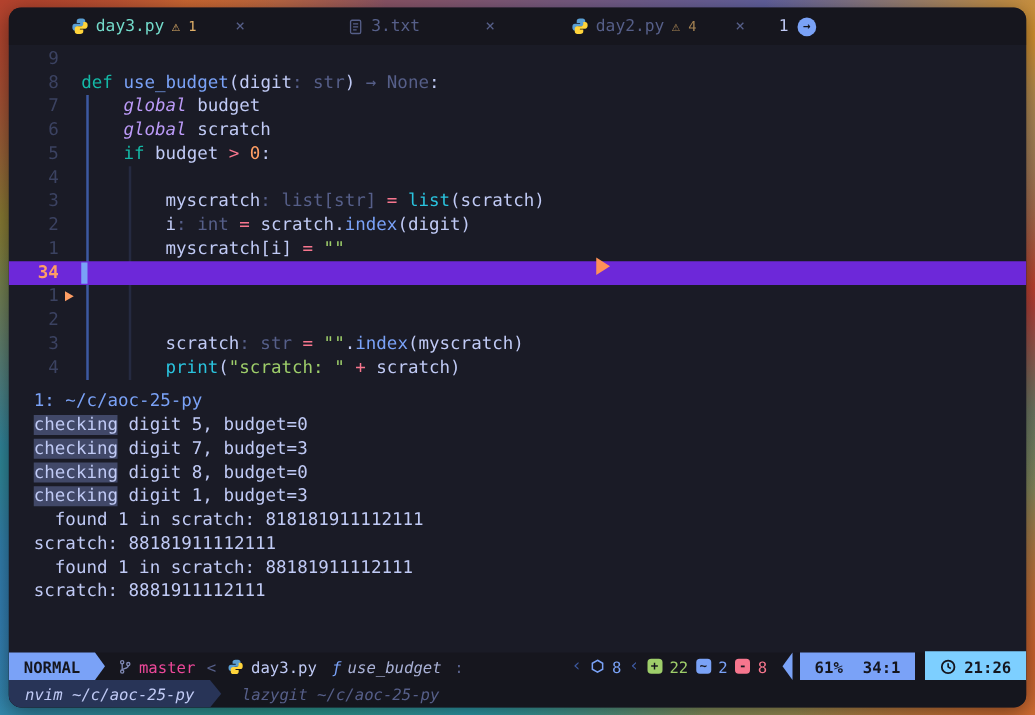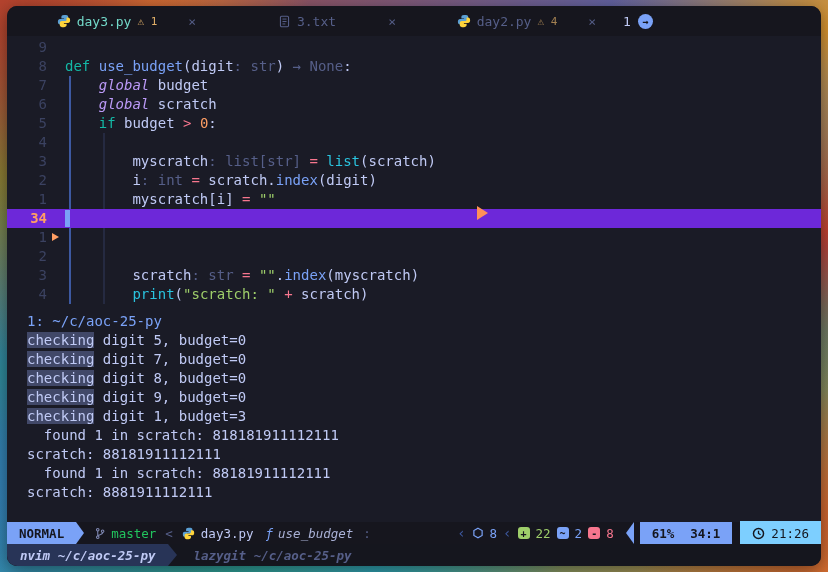--- a/index.html
+++ b/index.html
@@ -59,41 +59,41 @@
   .term { margin-top:8px; padding-left:20px; font-size:14px; flex:none; }
   .term-title { height:19px; line-height:19px; color:#7aa2f7; white-space:pre; }
   .t-row { height:19px; line-height:19px; white-space:pre; }
   .s-hl { background:#414868; color:#c0caf5; }
   .s-tfg { color:#c0caf5; }
   .spacer { flex:1; }
   
   .status { height:22px; flex:none; background:#16161e; display:flex; align-items:center; font-size:12.5px; }
   .seg-mode { background:#7aa2f7; color:#15161e; font-weight:bold; height:100%; display:flex; align-items:center; padding:0 12px; }
   .tri-r { width:0; height:0; border-top:11px solid transparent; border-bottom:11px solid transparent; border-left:8px solid #7aa2f7; }
-  .branch { color:#22c55e; display:flex; align-items:center; gap:5px; margin-left:10px; }
+  .branch { color:#ec4899; display:flex; align-items:center; gap:5px; margin-left:10px; }
   .sep { color:#565f89; margin:0 9px; }
   .file { color:#c0caf5; display:flex; align-items:center; gap:6px; }
   .func { display:flex; align-items:center; gap:5px; margin-left:12px; font-style:italic; color:#a9b1d6; }
   .fsym { color:#7aa2f7; font-style:italic; }
   .colon { color:#565f89; margin-left:10px; }
   .right { margin-left:auto; display:flex; align-items:center; height:100%; gap:6px; }
   .chev { color:#3d59a1; font-size:14px; }
   .diagnum { color:#7aa2f7; }
   .gb { width:12px; height:12px; border-radius:3px; display:flex; align-items:center; justify-content:center;
         font-size:10px; font-weight:bold; color:#16161e; }
   .gb-add{background:#9ece6a} .gb-chg{background:#7aa2f7} .gb-del{background:#f7768e}
   .n-add{color:#9ece6a} .n-chg{color:#7aa2f7} .n-del{color:#f7768e}
   .tri-l-blue { width:0; height:0; border-top:11px solid transparent; border-bottom:11px solid transparent;
                 border-right:8px solid #7aa2f7; margin-left:6px; }
   .seg-pos { background:#7aa2f7; color:#15161e; font-weight:bold; height:100%; display:flex; align-items:center;
              gap:16px; padding:0 12px; }
-  .seg-time { background:#7dcfff; color:#15161e; font-weight:normal; height:100%; display:flex; align-items:center;
+  .seg-time { background:#7dcfff; color:#15161e; font-weight:bold; height:100%; display:flex; align-items:center;
               gap:6px; padding:12px 12px; margin-left:2px; }
   
-  .tmux { height:22px; flex:none; background:#15161e; display:flex; align-items:center; font-size:12.5px; font-style:italic;font-weight:bold; }
+  .tmux { height:22px; flex:none; background:#15161e; display:flex; align-items:center; font-size:12.5px; font-style:italic; }
   .tw-active { background:#283457; color:#c0caf5; height:100%; display:flex; align-items:center; padding:0 13px; }
   .tw-tri { width:0; height:0; border-top:11px solid transparent; border-bottom:11px solid transparent;
             border-left:9px solid #283457; }
   .tw-inactive { color:#565f89; padding:0 16px; }
 </style>
 </head>
 <body>
 
 <div class="window">
 
@@ -158,23 +158,22 @@
         <div class="ed-row"><span class="gut">2</span><span class="signcol"></span><span class="code"></span></div>
         <div class="ed-row"><span class="gut">3</span><span class="signcol"></span><span class="code"><span class="s-fg">        scratch</span><span class="s-dim">: str</span><span class="s-red"> = </span><span class="s-str">""</span><span class="s-fg">.</span><span class="s-fn">index</span><span class="s-fg">(myscratch)</span></span></div>
         <div class="ed-row"><span class="gut">4</span><span class="signcol"></span><span class="code"><span class="s-fg">        </span><span class="s-builtin">print</span><span class="s-fg">(</span><span class="s-str">"scratch: "</span><span class="s-red"> + </span><span class="s-fg">scratch</span><span class="s-fg">)</span></span></div>
       </div>
   </div>
 
   <div class="term">
     <div class="term-title">1: ~/c/aoc-25-py</div>
     <div id="term-lines">
         <div class="t-row"><span class="s-hl">checking</span><span class="s-tfg"> digit 5, budget=0</span></div>
-        <div class="t-row"><span class="s-hl">checking</span><span class="s-tfg"> digit 7, budget=0</span></div>
+        <div class="t-row"><span class="s-hl">checking</span><span class="s-tfg"> digit 7, budget=3</span></div>
         <div class="t-row"><span class="s-hl">checking</span><span class="s-tfg"> digit 8, budget=0</span></div>
-        <div class="t-row"><span class="s-hl">checking</span><span class="s-tfg"> digit 9, budget=0</span></div>
         <div class="t-row"><span class="s-hl">checking</span><span class="s-tfg"> digit 1, budget=3</span></div>
         <div class="t-row"><span class="s-tfg">  found 1 in scratch: 818181911112111</span></div>
         <div class="t-row"><span class="s-tfg">scratch: 88181911112111</span></div>
         <div class="t-row"><span class="s-tfg">  found 1 in scratch: 88181911112111</span></div>
         <div class="t-row"><span class="s-tfg">scratch: 8881911112111</span></div>
       </div>
   </div>
 
   <div class="spacer"></div>
 

